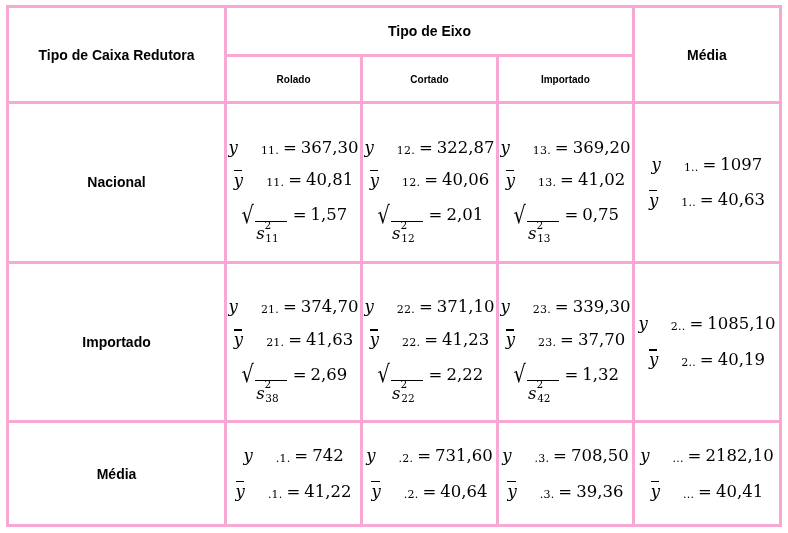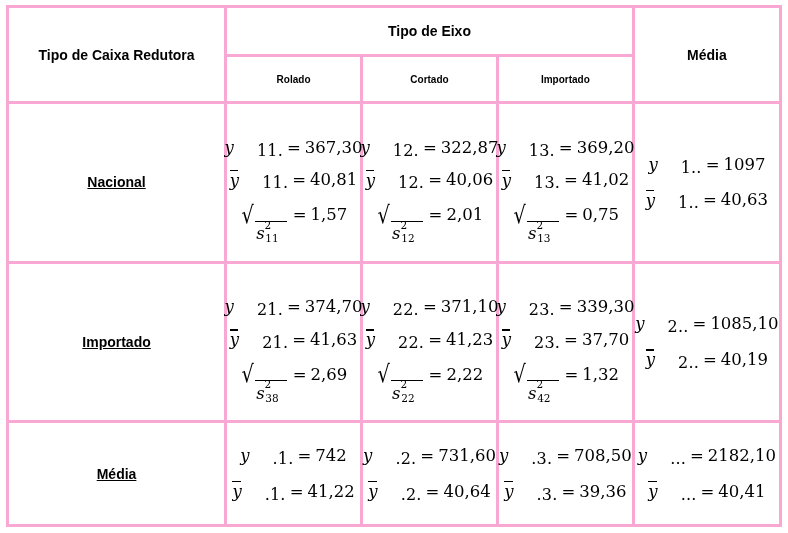--- a/index.html
+++ b/index.html
@@ -45,21 +45,20 @@
     font-weight: bold;
     font-size: 14px;
   }
   .hdr-sub {
     font-weight: bold;
     font-size: 10px;
   }
   .rowlabel {
     font-weight: bold;
     font-size: 14px;
-    text-decoration: underline;
   }
   .cellstack {
     display: flex;
     flex-direction: column;
     justify-content: center;
     align-items: center;
     gap: 13px;
     padding: 10px 4px;
     font-family: "DejaVu Serif", serif;
   }
@@ -72,21 +71,21 @@
     white-space: nowrap;
     display: inline-flex;
     align-items: center;
   }
   .var {
     font-style: italic;
     font-family: "DejaVu Serif", serif;
   }
   
   .sub {
-    font-size: 16px;
+    font-size: 11px;
     vertical-align: sub;
     position: relative;
     top: 3px;
     font-style: normal;
     letter-spacing: 0.2px;
     margin-left: 23px;
   }
   
   .bar {
     position: relative;

